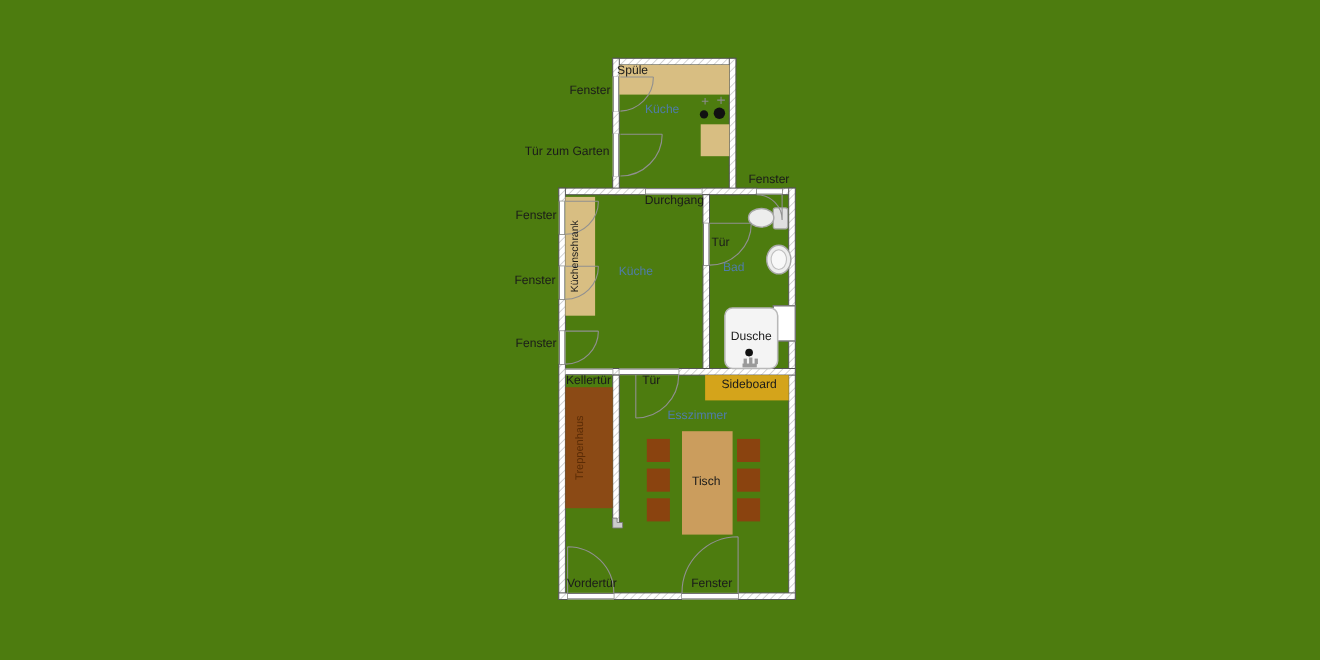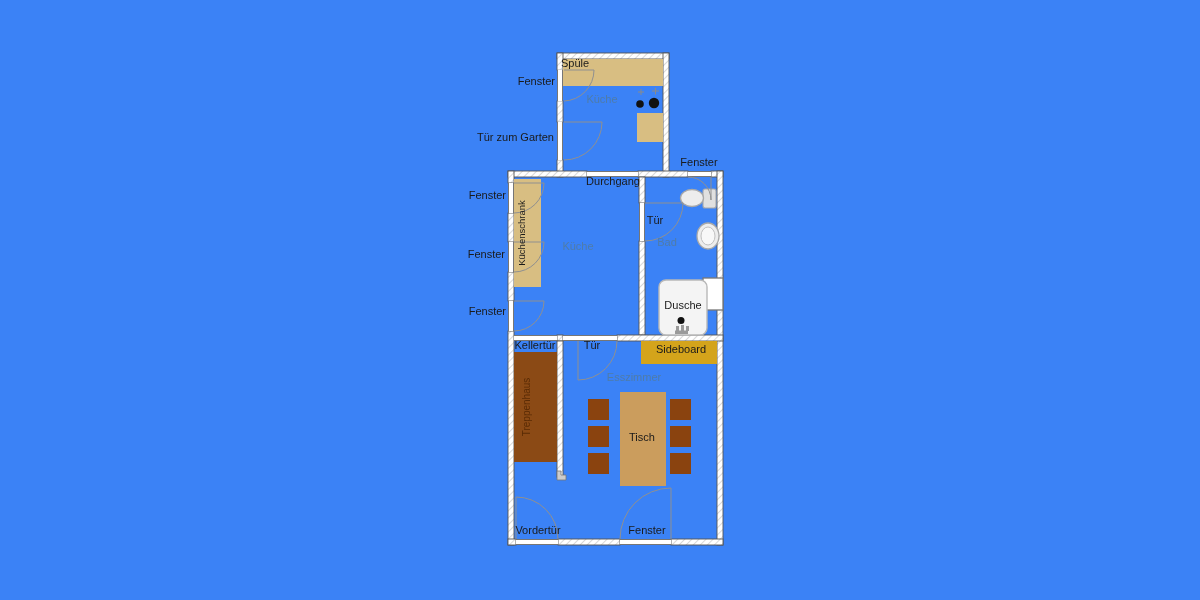--- a/index.html
+++ b/index.html
@@ -1,16 +1,16 @@
 <!DOCTYPE html>
 <html><head>
 <meta charset="utf-8">
 <style>
   html,body{margin:0;padding:0;background:#ffffff;}
-  #canvas{position:relative;width:1200px;height:600px;background:#3b82f6;overflow:hidden;
+  #canvas{position:relative;width:1200px;height:600px;background:#4d7c0f;overflow:hidden;
           font-family:"Liberation Sans","DejaVu Sans",sans-serif;}
   svg{position:absolute;left:0;top:0;}
   .wall{fill:url(#hatch);stroke:#555555;stroke-width:0.9;}
   .open{fill:#ffffff;}
   .jamb{stroke:#666666;stroke-width:0.9;}
   .swing{stroke:#909090;stroke-width:1;fill:none;}
   .lbl{fill:#1a1a1a;font-size:11px;}
   .lbl-sm{fill:#1a1a1a;font-size:9.5px;}
   .lbl-blue{font-size:11px;}
   .fix{fill:#ededed;stroke:#a8a8a8;stroke-width:1.3;}

